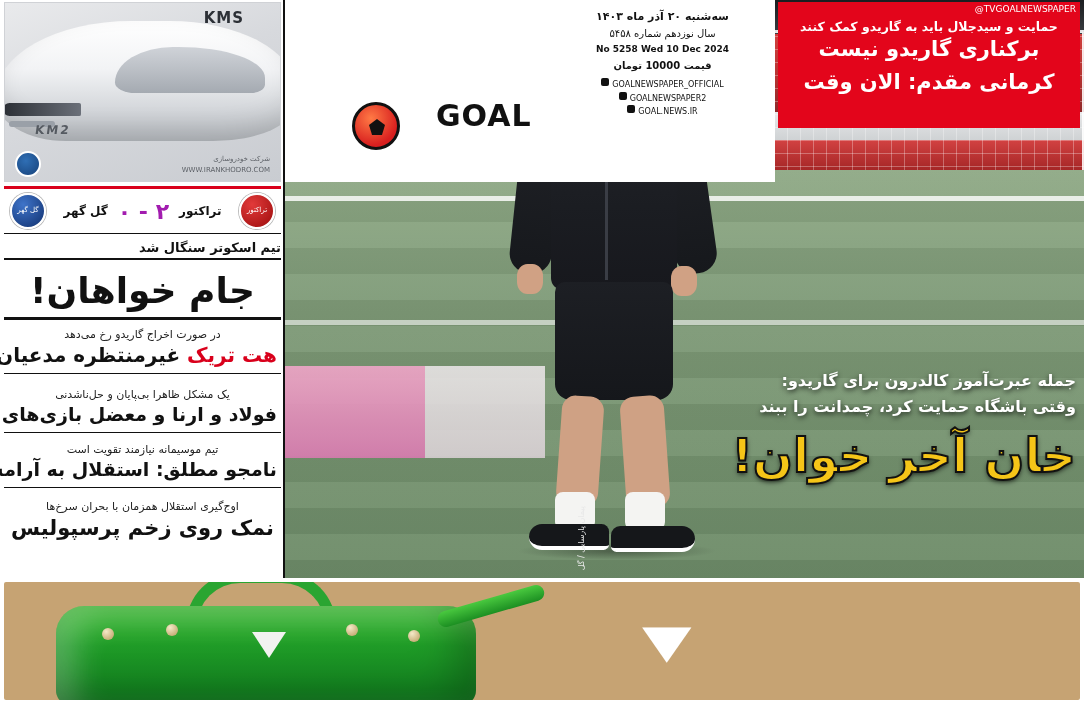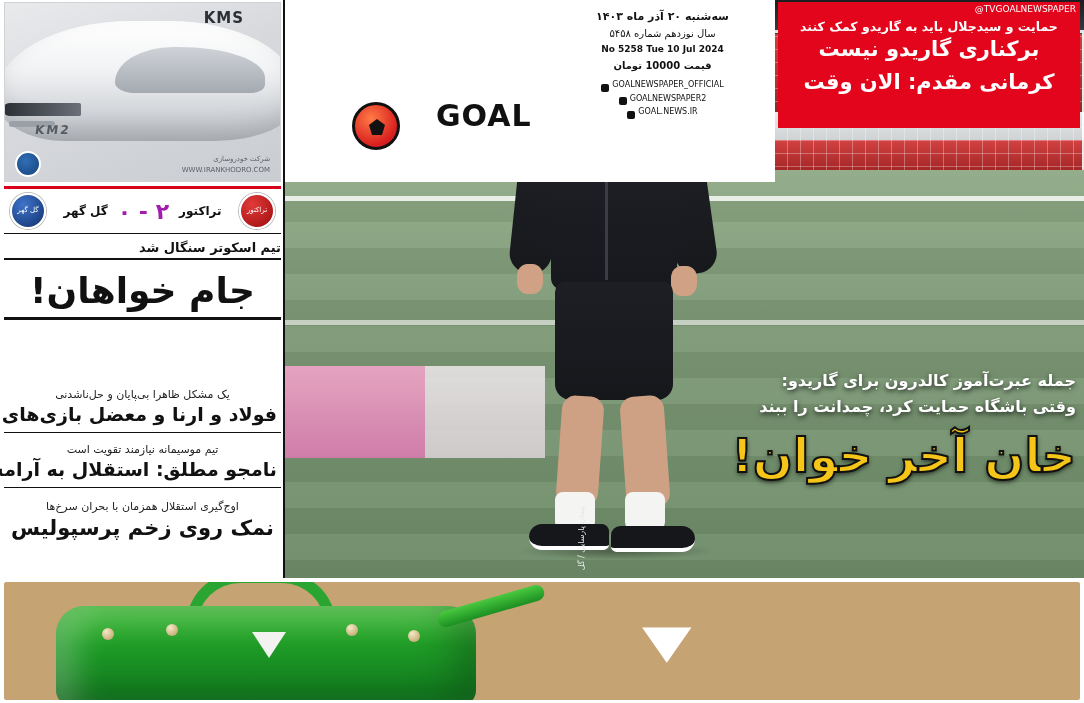--- a/index.html
+++ b/index.html
@@ -362,21 +362,21 @@
   .mast-info .line2 { font-size: 10px; }
   .mast-info .line3 { font-size: 9px; font-weight: bold; }
   .mast-info .line5 { font-size: 10px; font-weight: bold; margin-top: 2px; }
   .social {
     margin-top: 4px;
     font-size: 8px;
     text-align: center;
     line-height: 1.7;
     direction: ltr;
   }
-  .social div { display: flex; align-items: flex-end; justify-content: center; gap: 3px; }
+  .social div { display: flex; align-items: flex-start; justify-content: center; gap: 3px; }
   .sq {
     display: inline-block; width: 8px; height: 8px;
     background: #111; border-radius: 2px;
   }
 
   
   .red-box {
     position: absolute;
     right: 4px; top: 2px;
     width: 302px; height: 126px;
@@ -521,20 +521,27 @@
           <span class="score-team">گل گهر</span>
         </div>
       </div>
       <div class="club blue">گل گهر</div>
     </div>
 
     <div class="strip-text">تیم اسکوتر سنگال شد</div>
 
     <div class="headline-big">جام خواهان!</div>
 
+    <div class="side-item" style="top:325px;">
+      <div class="side-kicker">در صورت اخراج گاریدو رخ می‌دهد</div>
+      <div class="side-head">
+        <span class="red">هت تریک</span>
+        <span>غیرمنتظره مدعیان</span>
+      </div>
+    </div>
 
     <div class="side-item" style="top:385px;">
       <div class="side-kicker">یک مشکل ظاهرا بی‌پایان و حل‌ناشدنی</div>
       <div class="side-head" style="font-size:19px;">فولاد و ارنا و معضل ﺑﺎﺯﯼ‌های بی‌قرار!</div>
     </div>
 
     <div class="side-item" style="top:440px;">
       <div class="side-kicker">تیم موسیمانه نیازمند تقویت است</div>
       <div class="side-head" style="font-size:19px;">نامجو مطلق: استقلال به آرامش رسید</div>
     </div>
@@ -588,21 +595,21 @@
   <div class="mast-white"></div>
 
   <div class="logo-wrap">
     <div class="logo-latin">GOAL</div>
     <div class="logo-ball"></div>
   </div>
 
   <div class="mast-info">
     <div class="line1">سه‌شنبه ۲۰ آذر ماه ۱۴۰۳</div>
     <div class="line2">سال نوزدهم  شماره ۵۴۵۸</div>
-    <div class="line3">No 5258  Tue 10 Jul  2024</div>
+    <div class="line3">No 5258  Wed 10 Dec  2024</div>
     <div class="line5">قیمت 10000 تومان</div>
     <div class="social">
       <div>
           <span class="sq"></span>
           <span>GOALNEWSPAPER_OFFICIAL</span>
         </div>
       <div>
           <span class="sq"></span>
           <span>GOALNEWSPAPER2</span>
         </div>

